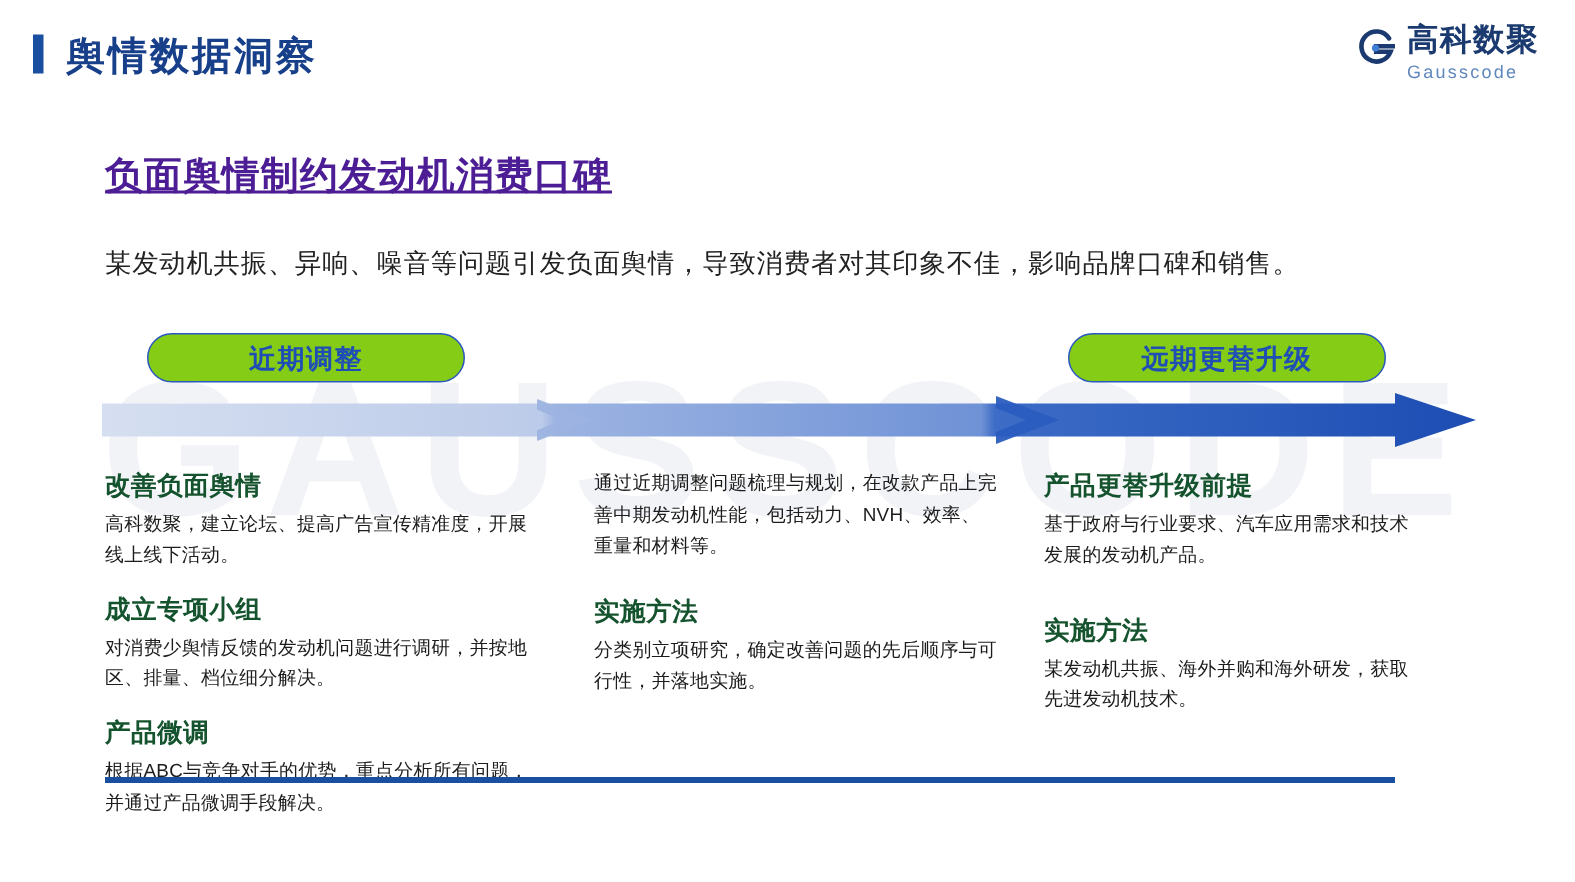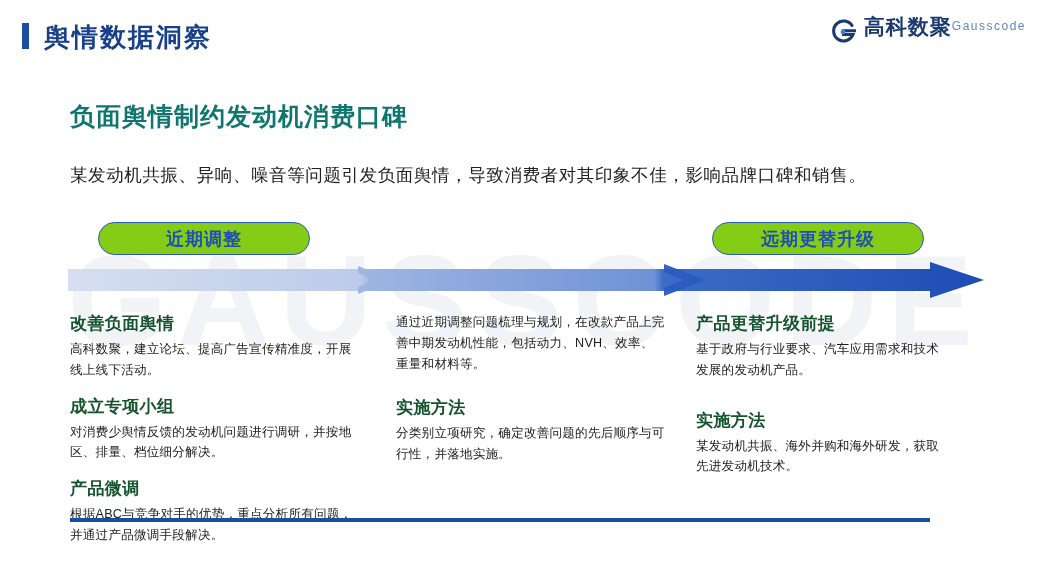--- a/index.html
+++ b/index.html
@@ -57,44 +57,45 @@
     right: 24px; top: 16px;
     display: flex;
     align-items: flex-start;
     gap: 8px;
   }
   .logo-mark {
     position: relative;
     width: 26px; height: 26px;
     margin-top: 3px;
   }
-  .logo-text-wrap { display: flex; align-items: flex-start; }
+  .logo-text-wrap { display: flex; flex-direction: column; align-items: flex-start; }
   .logo-cn {
     font-size: 21px;
     font-weight: bold;
     color: #1b3a70;
     letter-spacing: 1px;
     line-height: 22px;
   }
   .logo-en {
     font-size: 12px;
     color: #5f87bd;
     letter-spacing: 1.5px;
     margin-top: 3px;
   }
 
   
   .headline {
     position: absolute;
     left: 70px; top: 100px;
     font-size: 25px;
     font-weight: bold;
-    color: #0f766e;
+    color: #4c1d95;
     letter-spacing: 1px;
     z-index: 2;
+    text-decoration: underline;
   }
   .subline {
     position: absolute;
     left: 70px; top: 144px;
     font-size: 17.5px;
     color: #222222;
     letter-spacing: 0.6px;
     z-index: 2;
     margin-top: 19px;
   }

